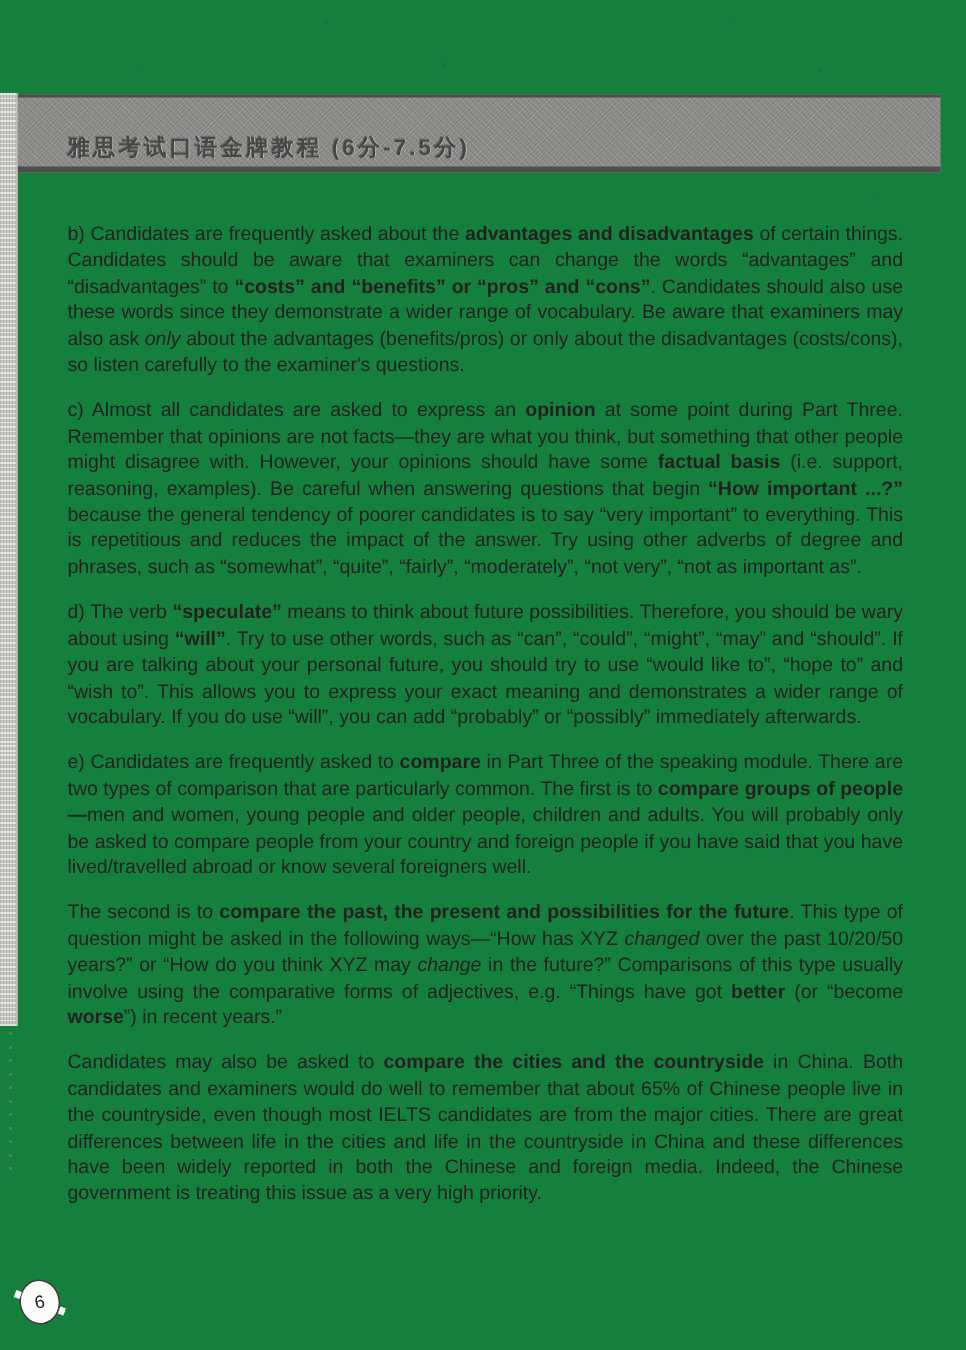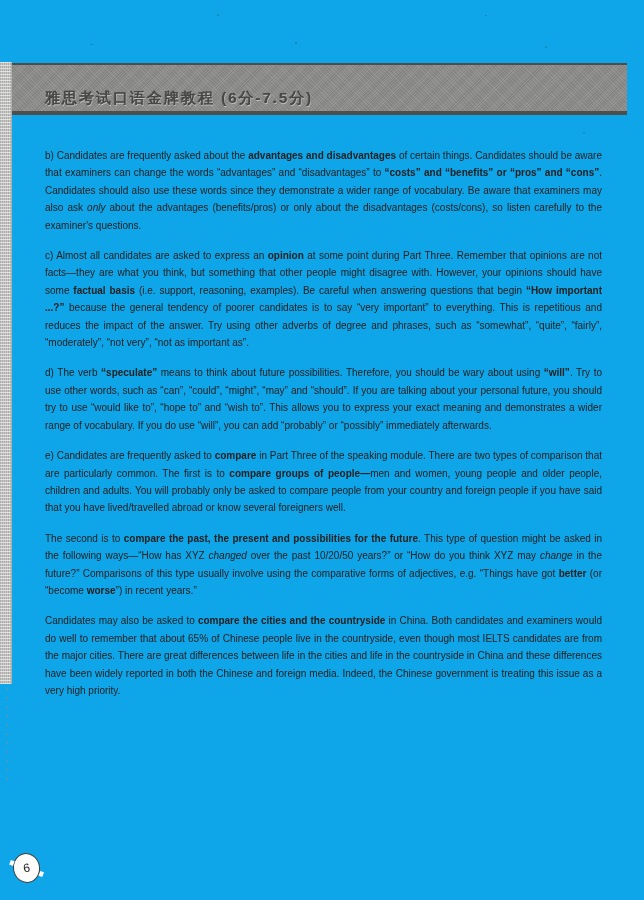--- a/index.html
+++ b/index.html
@@ -1,19 +1,19 @@
 <!DOCTYPE html>
 <html><head>
 <meta charset="utf-8">
 <style>
   html,body{margin:0;padding:0;background:#ffffff;}
   .page{
     position:relative;
     width:644px;height:900px;
-    background:#0ea5e9;
+    background:#15803d;
     overflow:hidden;
     font-family:"Liberation Sans","DejaVu Sans",sans-serif;
   }
   
   .binding-strip{
     position:absolute;left:0;top:62px;width:11px;height:622px;
     background-color:#c7c7c5;
     background-image:
       repeating-linear-gradient(0deg, rgba(255,255,255,.55) 0 1px, rgba(0,0,0,0) 1px 3px),
       repeating-linear-gradient(90deg, rgba(110,110,110,.30) 0 1px, rgba(0,0,0,0) 1px 2px);
@@ -37,21 +37,21 @@
     position:absolute;left:33px;bottom:3px;
     font-size:15px;font-weight:bold;letter-spacing:2px;
     color:#474745;
     text-shadow:0.5px 0.5px 0 rgba(255,255,255,.45), -0.5px -0.5px 0 rgba(0,0,0,.25);
     white-space:nowrap;
   }
   
   .body-text{
     position:absolute;left:45px;top:147px;width:557px;
     color:#212121;
-    font-size:10px;line-height:17.4px;
+    font-size:13px;line-height:17.4px;
     text-align:justify;
   }
   .body-text p{margin:0 0 13px 0;}
   .body-text .b{font-weight:bold;}
   .body-text .i{font-style:italic;}
   
   .page-number-badge{
     position:absolute;left:13px;top:853px;width:25px;height:28px;
     border:1.5px solid #3d3d3b;border-radius:50%;
     display:flex;align-items:center;justify-content:center;

